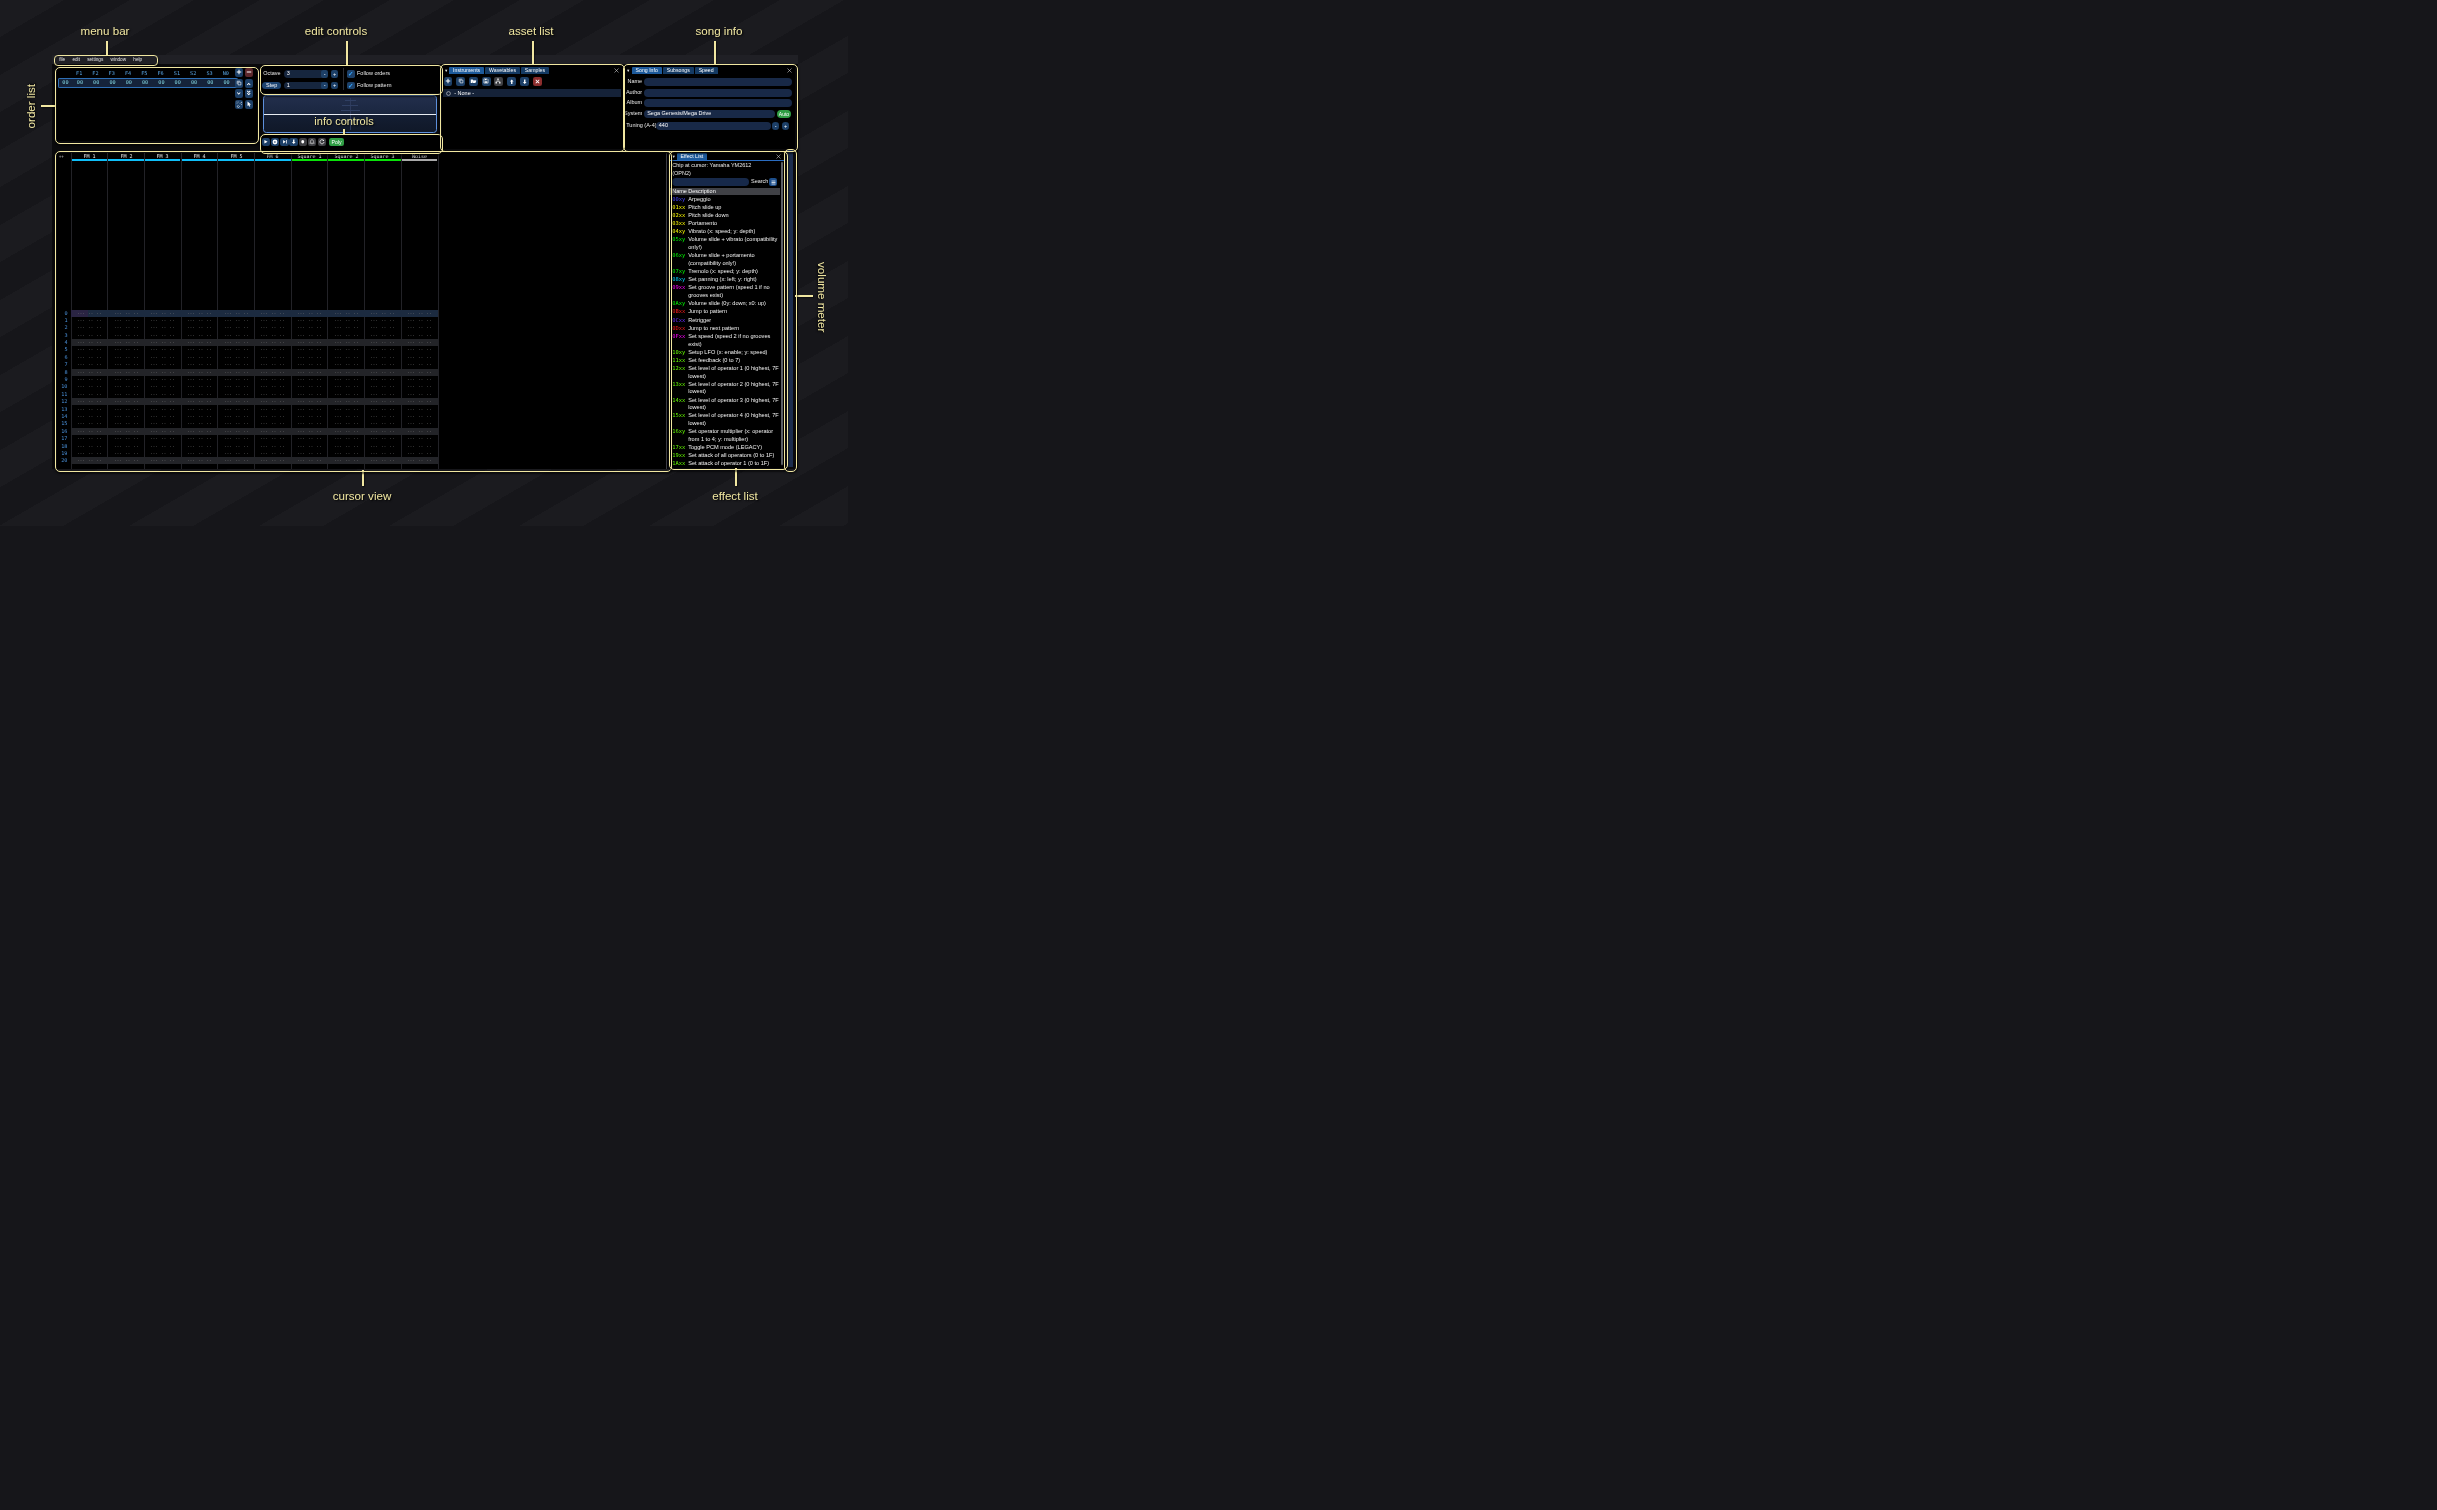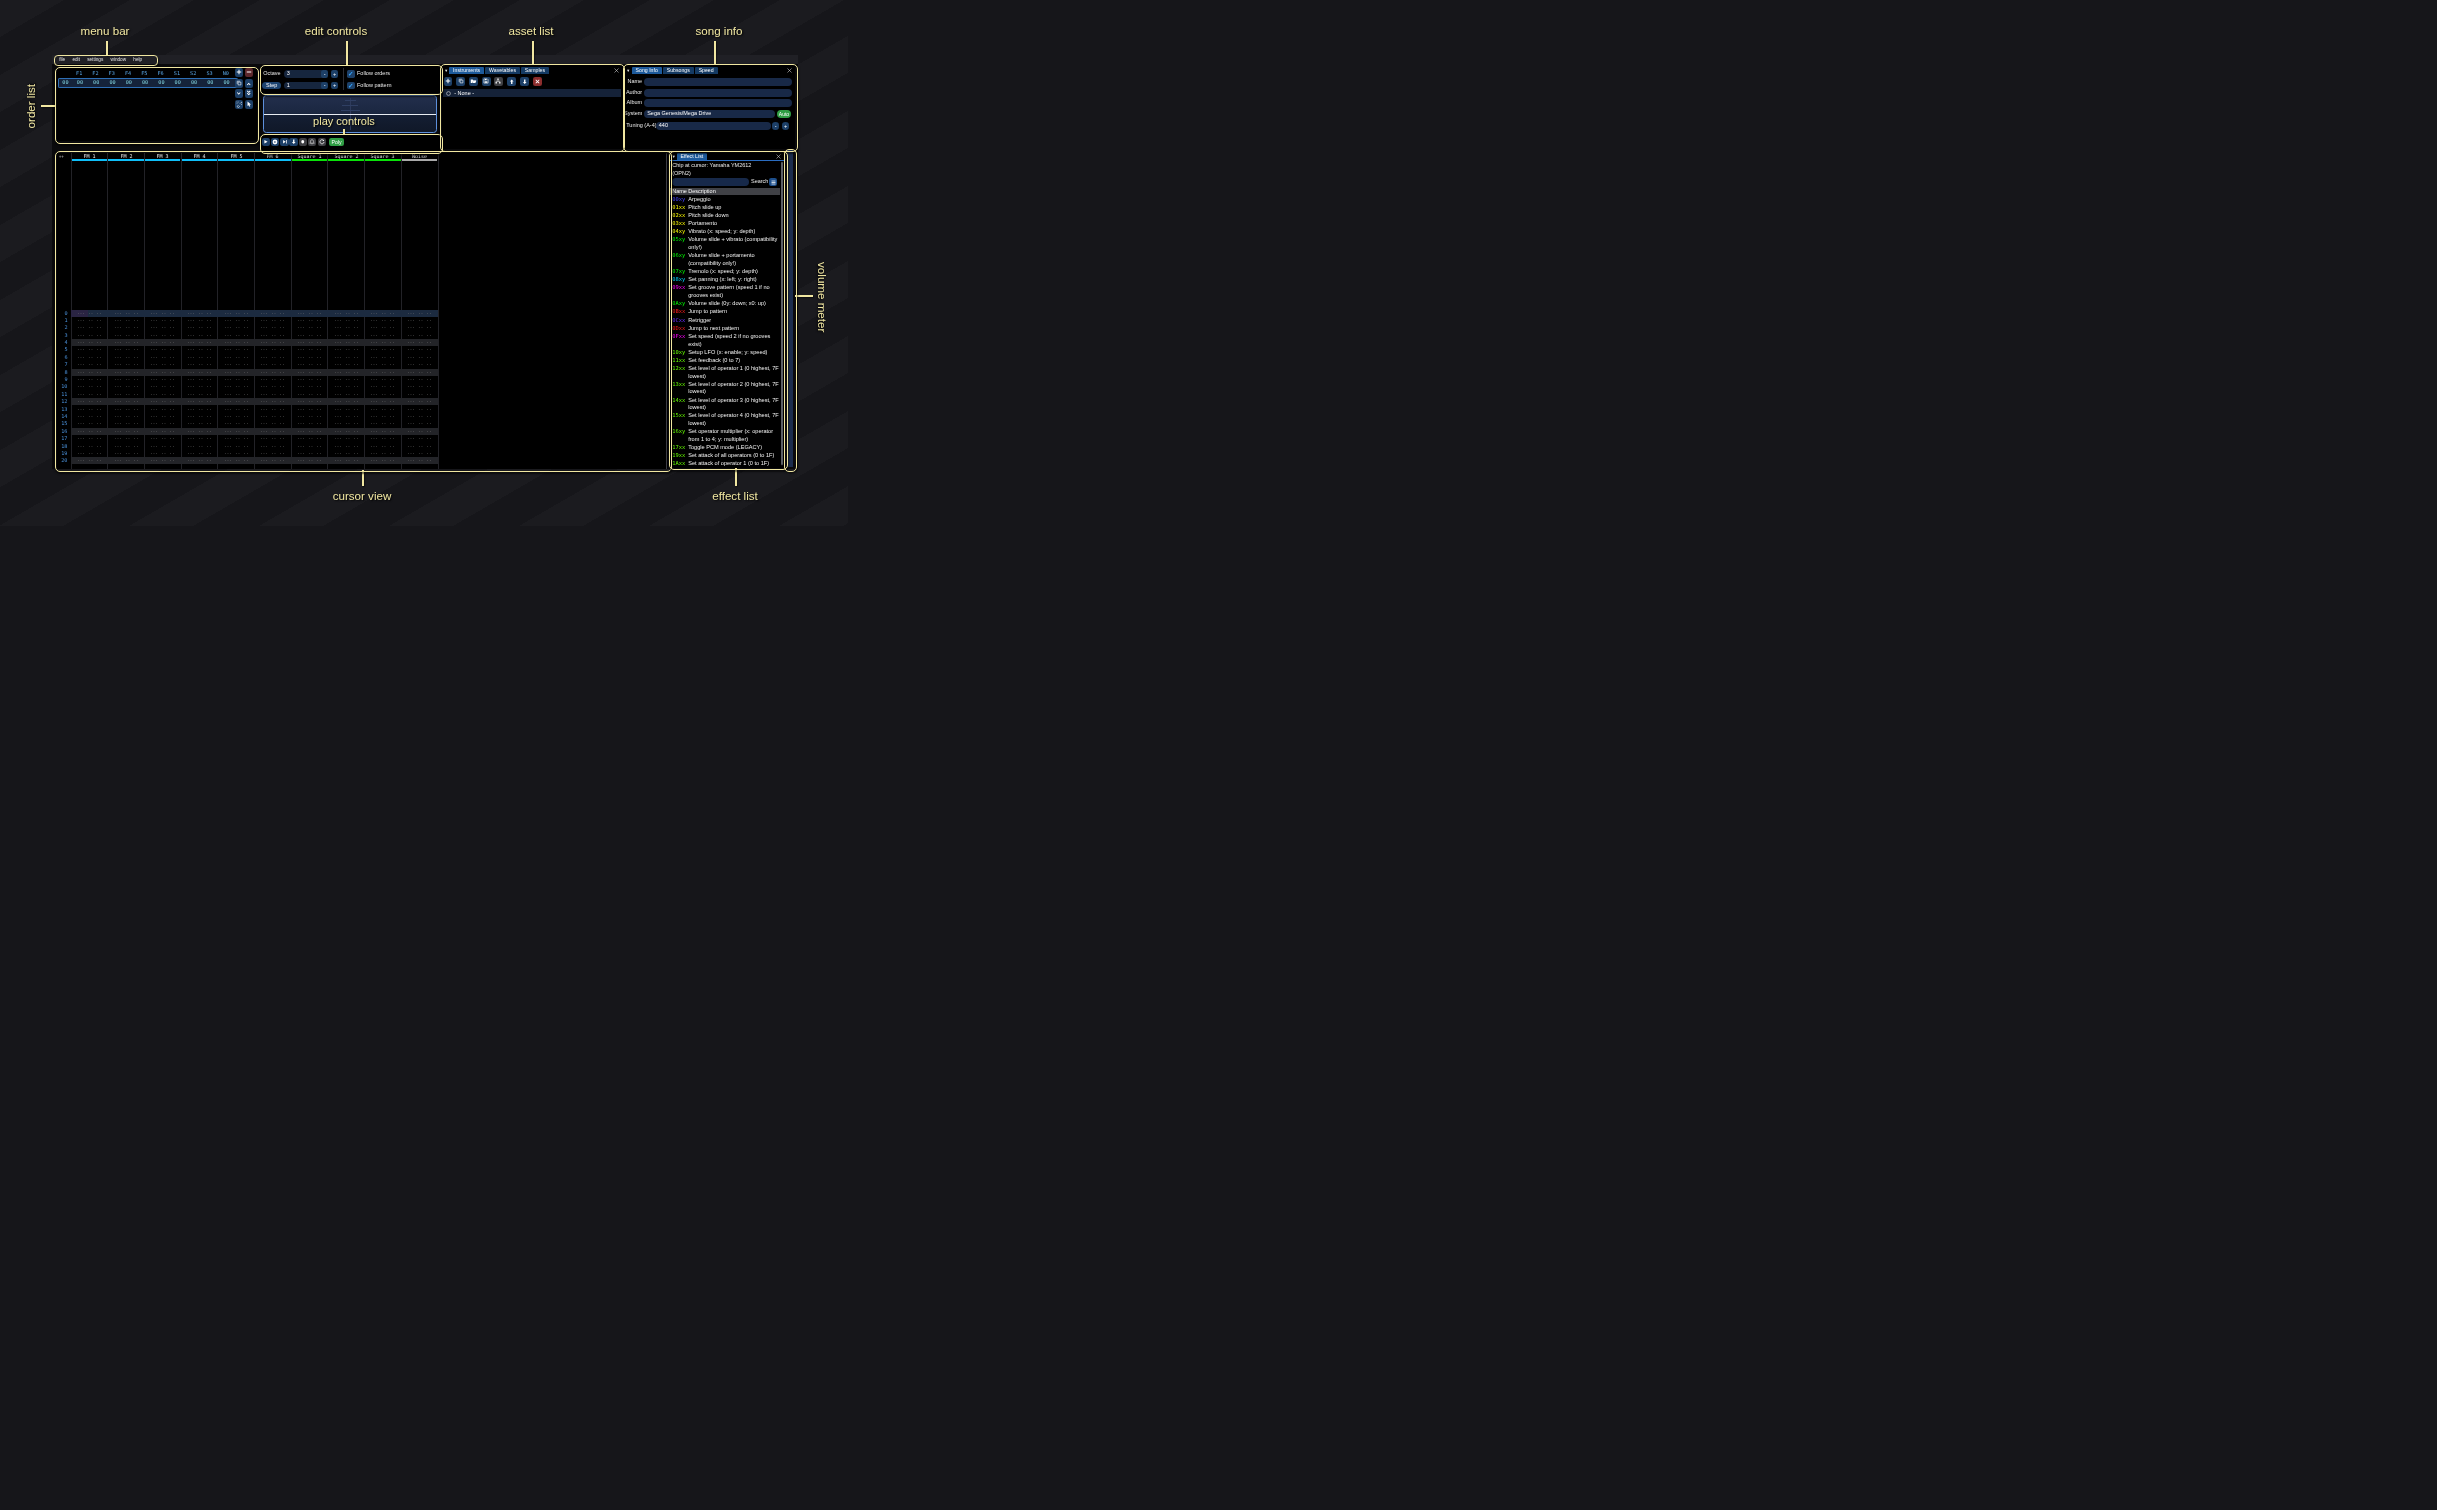--- a/index.html
+++ b/index.html
@@ -823,18 +823,18 @@
 <div class="aline" style="left:41px;top:105px;width:15px;height:1.9px;"></div>
 <div class="aline" style="left:343px;top:129px;width:1.9px;height:5.5px;"></div>
 <div class="aline" style="left:362px;top:470px;width:1.9px;height:16px;"></div>
 <div class="aline" style="left:735px;top:468px;width:1.9px;height:17.7px;"></div>
 <div class="aline" style="left:795px;top:295px;width:17.7px;height:1.9px;"></div>
 
 <div class="albl" style="left:61px;top:24px;width:88px;">menu bar</div>
 <div class="albl" style="left:281px;top:24px;width:110px;">edit controls</div>
 <div class="albl" style="left:476px;top:24px;width:110px;">asset list</div>
 <div class="albl" style="left:664px;top:24px;width:110px;">song info</div>
-<div class="albl" style="left:289px;top:115px;width:110px;font-size:11px;">play controls</div>
+<div class="albl" style="left:289px;top:115px;width:110px;font-size:11px;">info controls</div>
 <div class="albl" style="left:307px;top:489px;width:110px;">cursor view</div>
 <div class="albl" style="left:680px;top:489px;width:110px;">effect list</div>
 <div class="albl" style="left:-1.7px;top:99px;width:66px;height:14.4px;transform:rotate(-90deg);">order list</div>
 <div class="albl" style="left:786px;top:290px;width:72px;height:14.4px;transform:rotate(90deg);">volume meter</div>
 
 
 </body></html>

